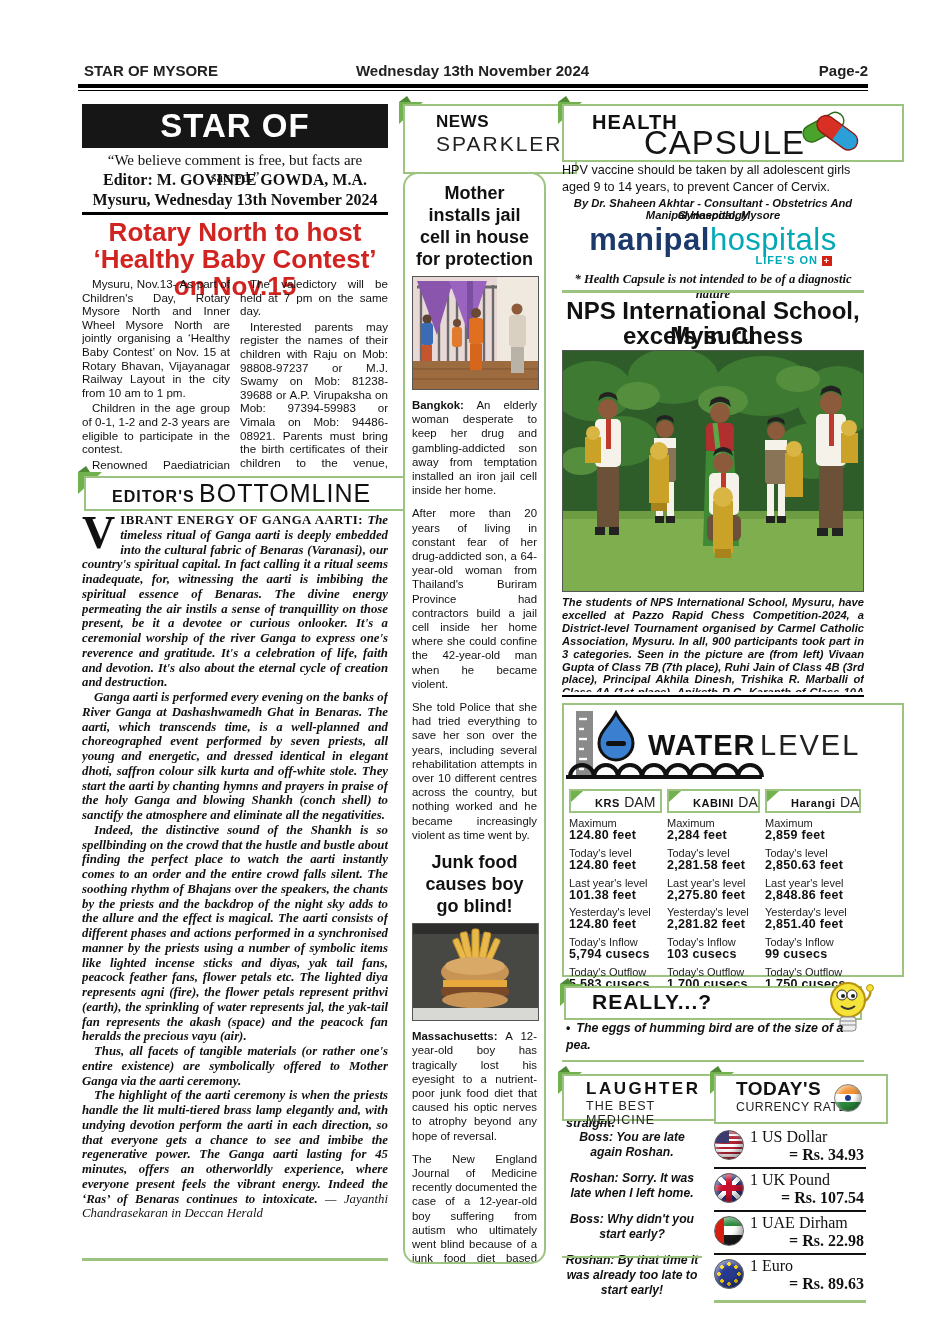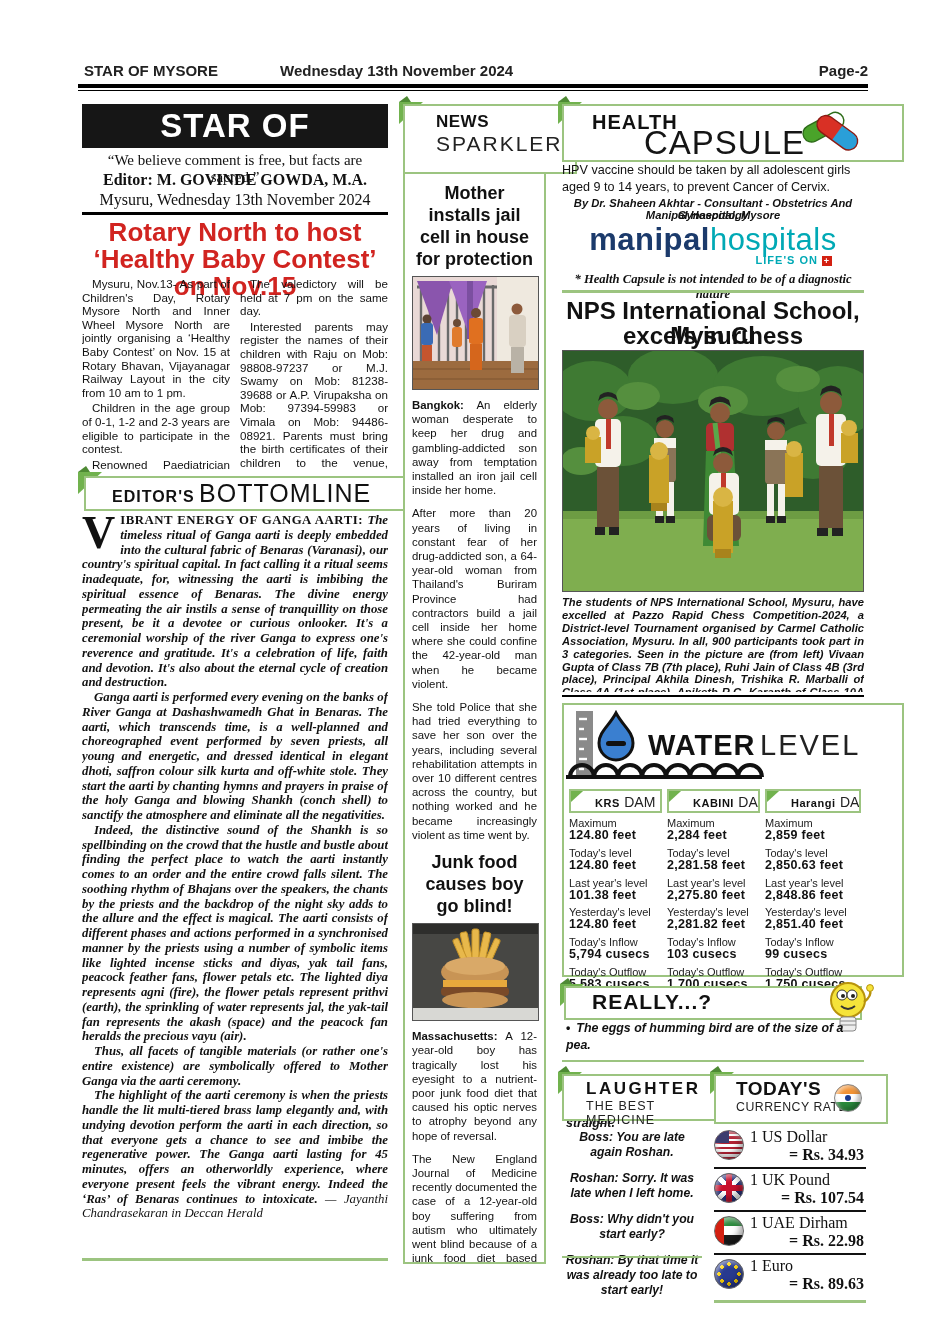--- a/index.html
+++ b/index.html
@@ -10,21 +10,21 @@
   .runner{font-weight:bold;font-size:15px;color:#222;}
   .top-rule{background:#000;height:4px;}
   .top-rule2{background:#000;height:1px;}
   
   .mast-box{background:#161616;color:#fff;text-align:center;
             font-weight:bold;font-size:33px;line-height:44px;letter-spacing:1px;
             transform-origin:center;}
   .serif{font-family:"Liberation Serif",serif;}
   .motto{font-size:15px;text-align:center;}
   .editorline{font-size:16px;font-weight:bold;text-align:center;}
-  .placedate{font-size:16px;text-align:center;}
+  .placedate{font-size:16px;text-align:center;font-weight:bold;}
   .black-rule{background:#000;height:3px;}
   
   .red-head{color:#d12420;font-weight:bold;font-size:26px;line-height:27px;text-align:center;}
   .artcol{font-size:11.6px;line-height:13.6px;text-align:justify;}
   .artcol p{margin:0 0 2px 0;text-indent:10px;}
   
   .gbox{border:2px solid #9cc480;background:#fff;padding-left:36px;}
   .gline{background:#9cc480;height:3px;}
   .cflag{position:absolute;width:28px;height:30px;}
   
@@ -118,21 +118,21 @@
       box-shadow:inset -3px -3px 5px rgba(0,0,0,.3), inset 2px 2px 4px rgba(255,255,255,.6);}
   .fl-in:before{content:"";position:absolute;left:10px;top:10px;width:6px;height:6px;
       border-radius:50%;background:#1b3a8f;}
 </style>
 </head>
 <body>
 
 <div class="page">
 
   <div class="abs runner" style="left:84px;top:62px;">STAR OF MYSORE</div>
-  <div class="abs runner" style="left:280px;top:62px;width:385px;text-align:left;">Wednesday 13th November 2024</div>
+  <div class="abs runner" style="left:280px;top:62px;width:385px;text-align:center;">Wednesday 13th November 2024</div>
   <div class="abs runner" style="left:768px;top:62px;width:100px;text-align:right;">Page-2</div>
   <div class="abs top-rule" style="left:78px;top:84px;width:790px;"></div>
   <div class="abs top-rule2" style="left:78px;top:90px;width:790px;"></div>
 
   <div class="abs mast-box" style="left:82px;top:104px;width:306px;height:44px;">STAR OF MYSORE</div>
   <div class="abs serif motto" style="left:82px;top:152px;width:306px;">“We believe comment is free, but facts are sacred.”</div>
   <div class="abs serif editorline" style="left:82px;top:171px;width:306px;">Editor: M. GOVINDE GOWDA, M.A.</div>
   <div class="abs serif placedate" style="left:82px;top:191px;width:306px;">Mysuru, Wednesday 13th November 2024</div>
   <div class="abs black-rule" style="left:82px;top:212px;width:306px;"></div>
 
@@ -167,21 +167,21 @@
 
   <svg class="cflag" style="left:397px;top:96px;" viewBox="0 0 28 30">
     <polygon points="2,28 2,6 26,6" fill="#71b24e"></polygon>
       <polygon points="2,6 10,0 14,6" fill="#4e8a34"></polygon>
   </svg>
   <div class="abs gbox" style="left:403px;top:104px;width:139px;height:60px;padding:6px 0 0 31px;">
     <div class="ns-title-bold">NEWS</div>
     <div class="ns-title-light">SPARKLERS</div>
   </div>
 
-  <div class="abs gbox ns-body" style="left:403px;top:172px;width:125px;height:1076px;">
+  <div class="abs gbox ns-body" style="left:403px;top:172px;width:125px;height:1076px;border-radius:15px;">
     <div class="ns-h">Mother installs jail cell in house for protection</div>
     <svg class="photo" width="125" height="112" viewBox="0 0 125 112">
       <rect width="125" height="112" fill="#e9d9d6"></rect>
       <rect x="84" y="0" width="41" height="112" fill="#efe9df"></rect>
       <g stroke="#6a6a6a" stroke-width="2.4">
         <line x1="8" y1="8" x2="8" y2="86"></line>
           <line x1="17" y1="8" x2="17" y2="86"></line>
           <line x1="26" y1="8" x2="26" y2="86"></line>
         <line x1="35" y1="8" x2="35" y2="86"></line>
           <line x1="44" y1="8" x2="44" y2="86"></line>

